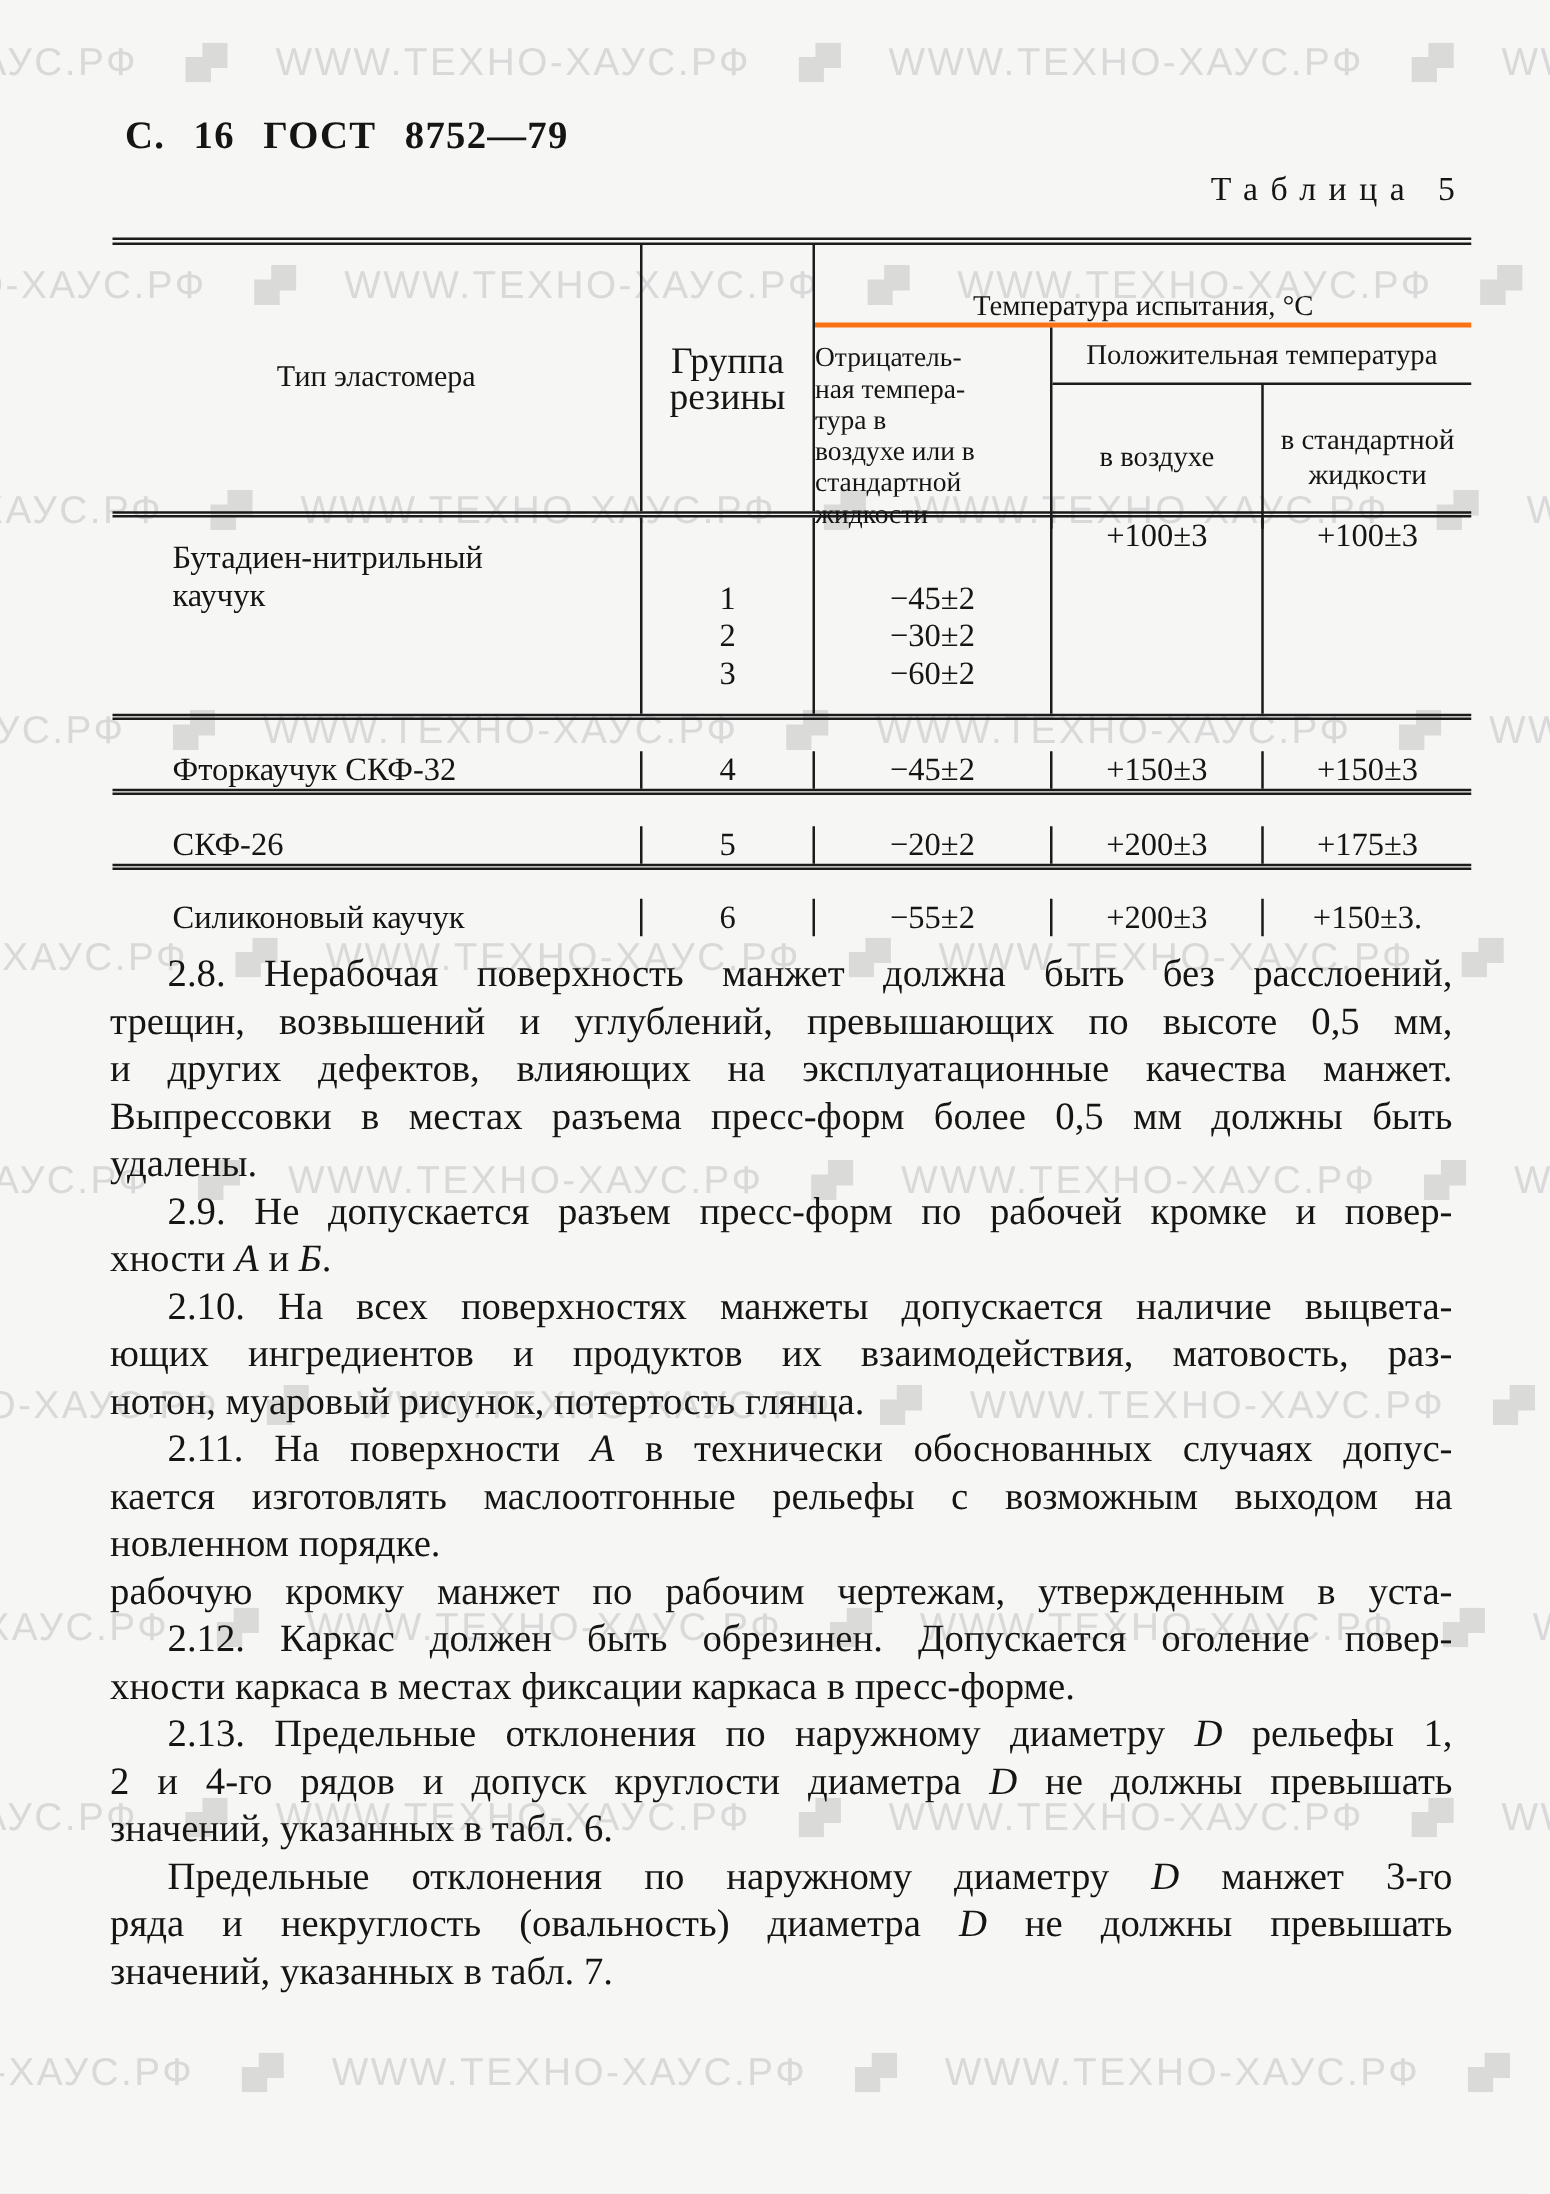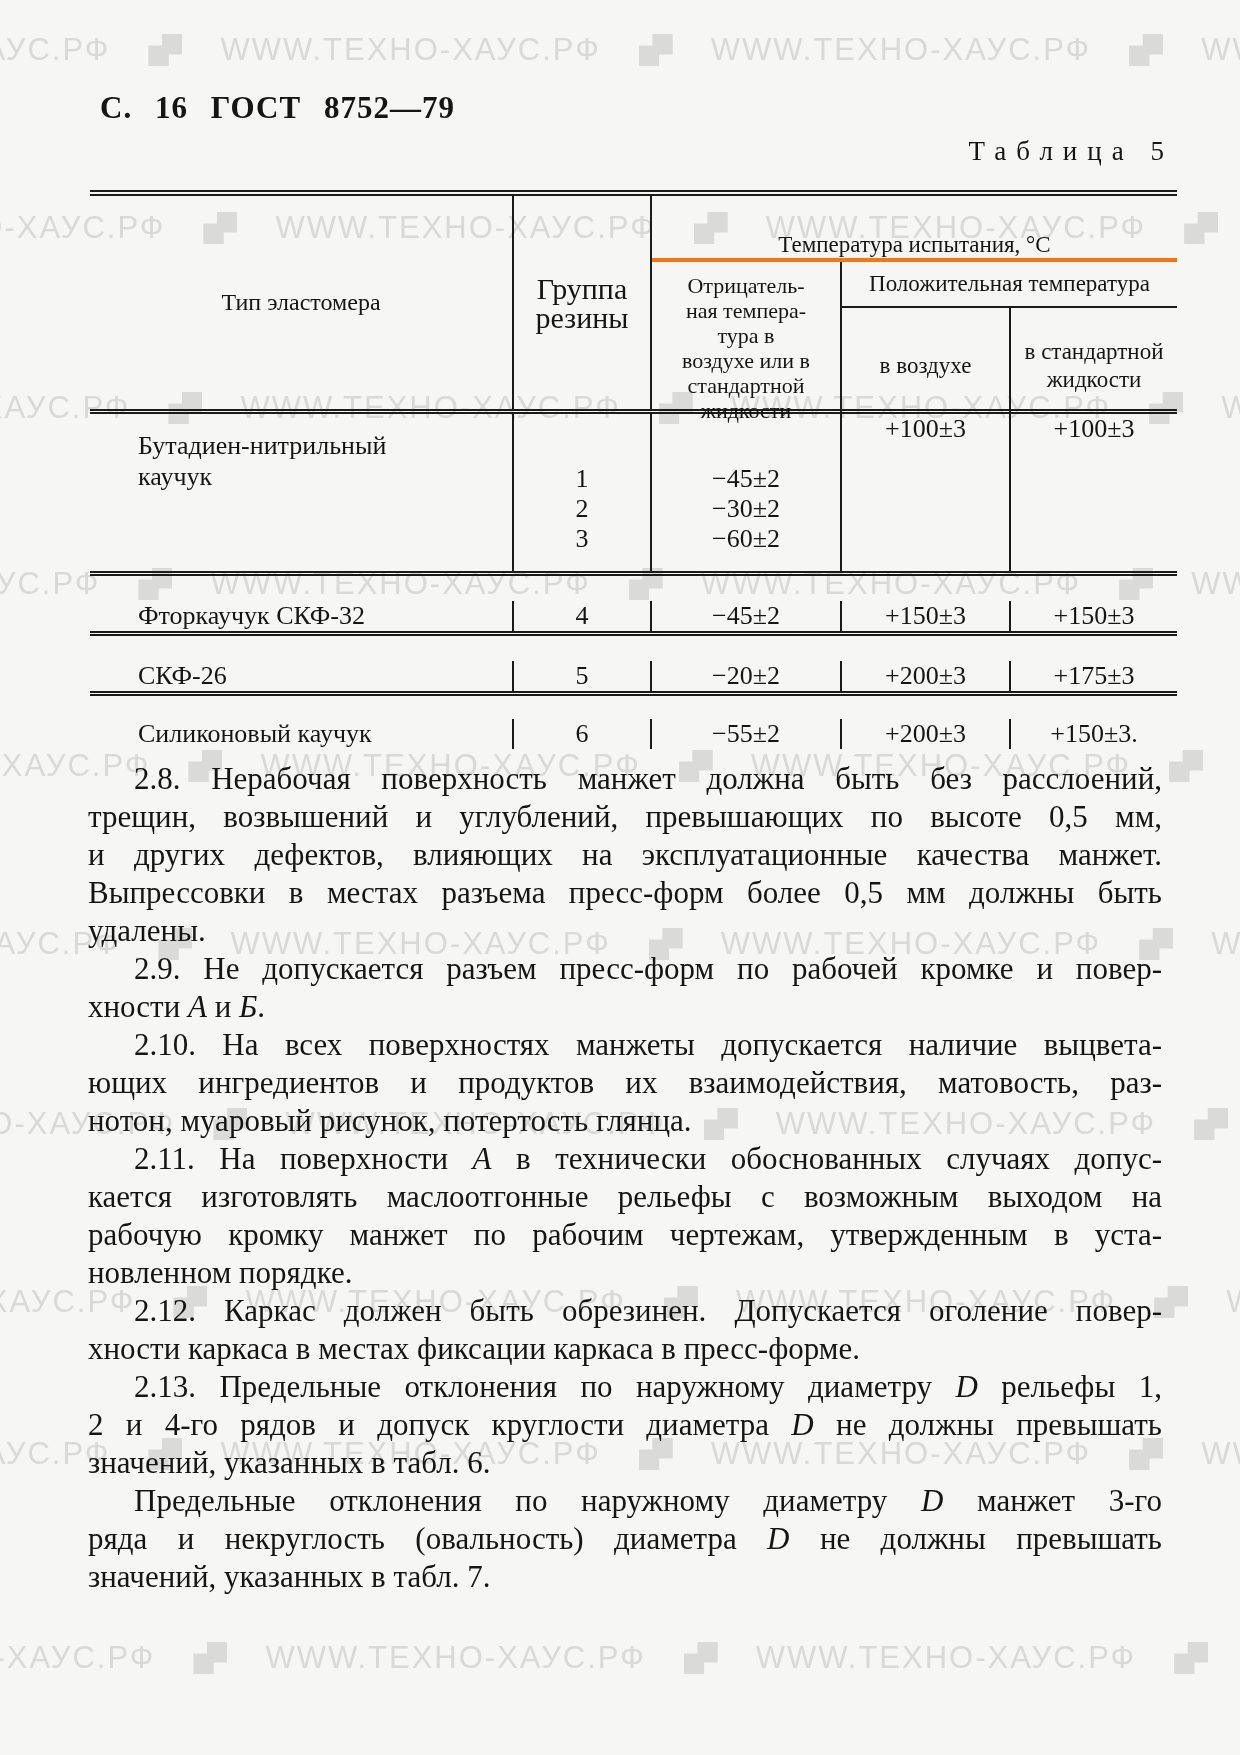--- a/index.html
+++ b/index.html
@@ -49,21 +49,21 @@
   .thead { display:flex; border-bottom:5px double #1b1b1b; height:218px; }
   .vline { border-right:2px solid #1b1b1b; }
   .hc1 { width:424px; display:flex; align-items:center; justify-content:center;
          font-size:24px; text-align:center; }
   .hc2 { width:138px; display:flex; flex-direction:column; align-items:center;
          justify-content:center; font-size:30px; line-height:29px; }
   .hgroup { width:525px; display:flex; flex-direction:column; }
   .band1 { height:34px; border-bottom:4px solid #f97316; display:flex;
            align-items:center; justify-content:center; font-size:23px;margin-top:36px; }
   .band2 { flex:1; display:flex; }
-  .hc3 { width:190px; font-size:22px; line-height:25px; text-align:center; padding-top:11px; }
+  .hc3 { width:190px; font-size:22px; line-height:25px; padding-top:11px; }
   .hpos { width:335px; display:flex; flex-direction:column; }
   .band2a { height:46px; border-bottom:2px solid #1b1b1b; display:flex;
             align-items:center; justify-content:center; font-size:23px; }
   .band2b { flex:1; display:flex; }
   .hc4 { width:169px; display:flex; align-items:center; justify-content:center; font-size:23px; }
   .hc5 { width:166px; display:flex; align-items:center; justify-content:center;
          font-size:23px; line-height:28px; text-align:center; padding:0 12px; }
   .trow { display:flex; }
   .trow + .trow { border-top:5px double #1b1b1b; }
   .c1 { width:424px; } .c2 { width:138px; text-align:center; }
@@ -265,22 +265,22 @@
 
     <div class="line jl ind">2.9. Не допускается разъем пресс-форм по рабочей кромке и повер-</div>
     <div class="line el"><span>хности </span><span class="il">А</span><span> и </span><span class="il">Б</span><span>.</span></div>
 
     <div class="line jl ind">2.10. На всех поверхностях манжеты допускается наличие выцвета-</div>
     <div class="line jl">ющих ингредиентов и продуктов их взаимодействия, матовость, раз-</div>
     <div class="line el">нотон, муаровый рисунок, потертость глянца.</div>
 
     <div class="line jl ind"><span>2.11. На поверхности </span><span class="il">А</span><span> в технически обоснованных случаях допус-</span></div>
     <div class="line jl">кается изготовлять маслоотгонные рельефы с возможным выходом на</div>
+    <div class="line el">новленном порядке.</div>
     <div class="line jl">рабочую кромку манжет по рабочим чертежам, утвержденным в уста-</div>
-    <div class="line el">новленном порядке.</div>
 
     <div class="line jl ind">2.12. Каркас должен быть обрезинен. Допускается оголение повер-</div>
     <div class="line el">хности каркаса в местах фиксации каркаса в пресс-форме.</div>
 
     <div class="line jl ind"><span>2.13. Предельные отклонения по наружному диаметру </span><span class="il">D</span><span> рельефы 1,</span></div>
     <div class="line jl"><span>2 и 4-го рядов и допуск круглости диаметра </span><span class="il">D</span><span> не должны превышать</span></div>
     <div class="line el">значений, указанных в табл. 6.</div>
 
     <div class="line jl ind"><span>Предельные отклонения по наружному диаметру </span><span class="il">D</span><span> манжет 3-го</span></div>
     <div class="line jl"><span>ряда и некруглость (овальность) диаметра </span><span class="il">D</span><span> не должны превышать</span></div>

